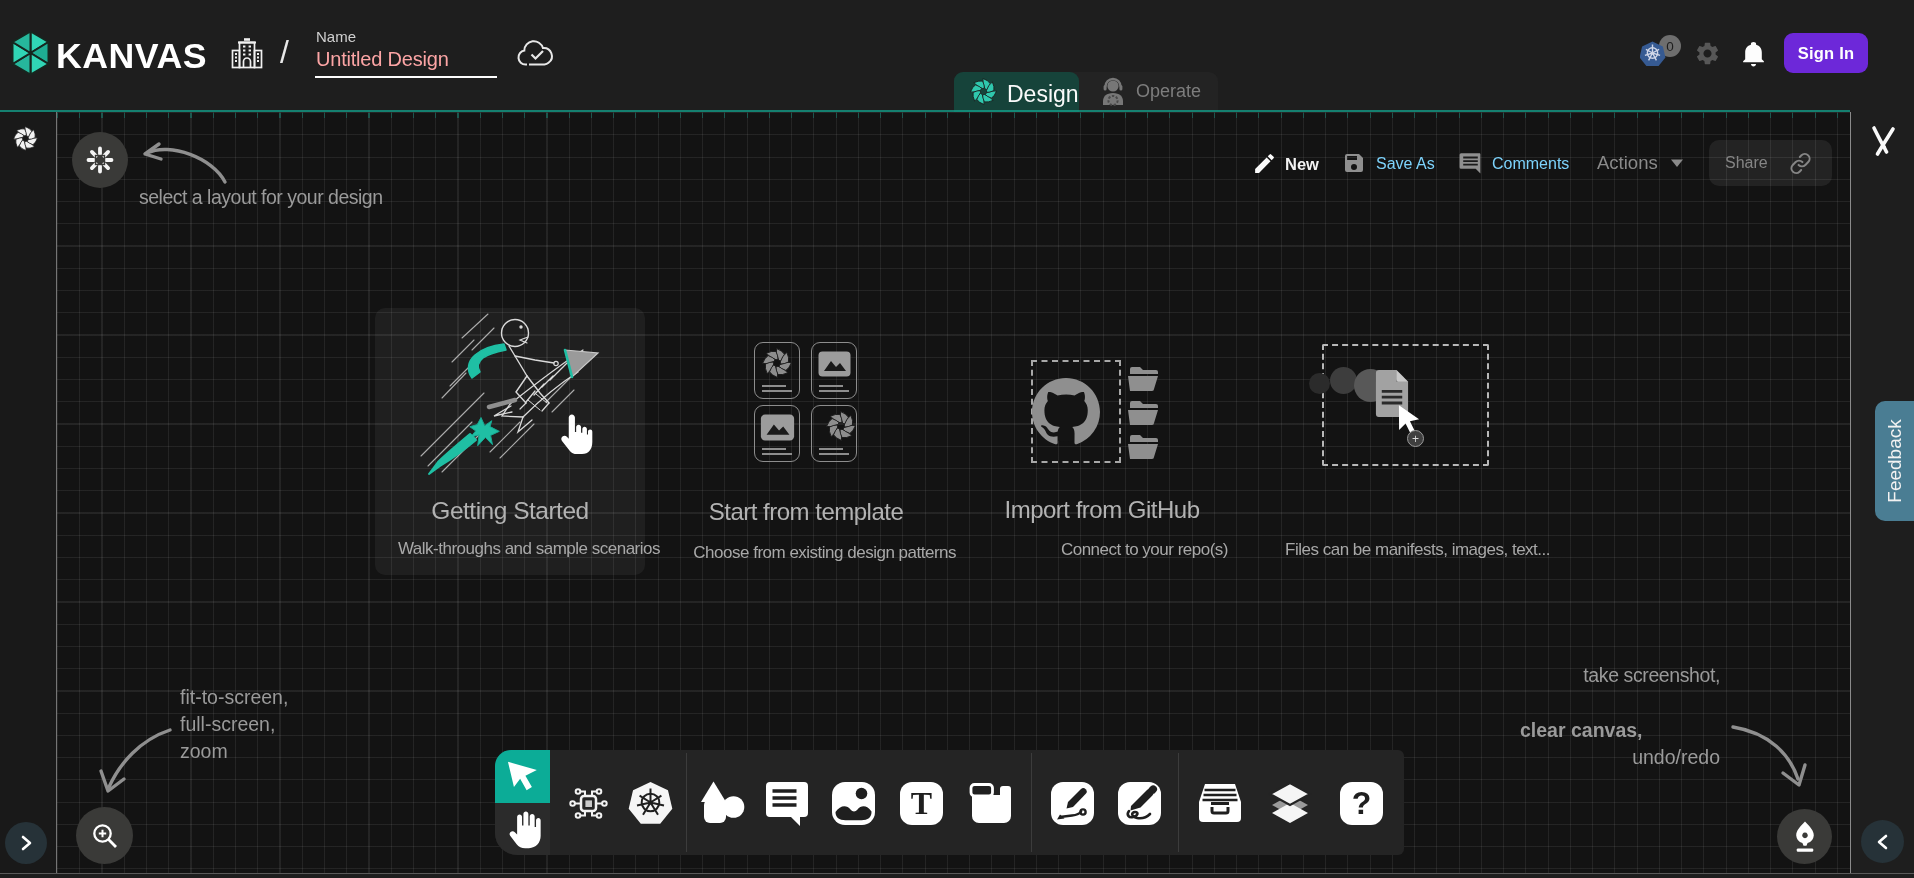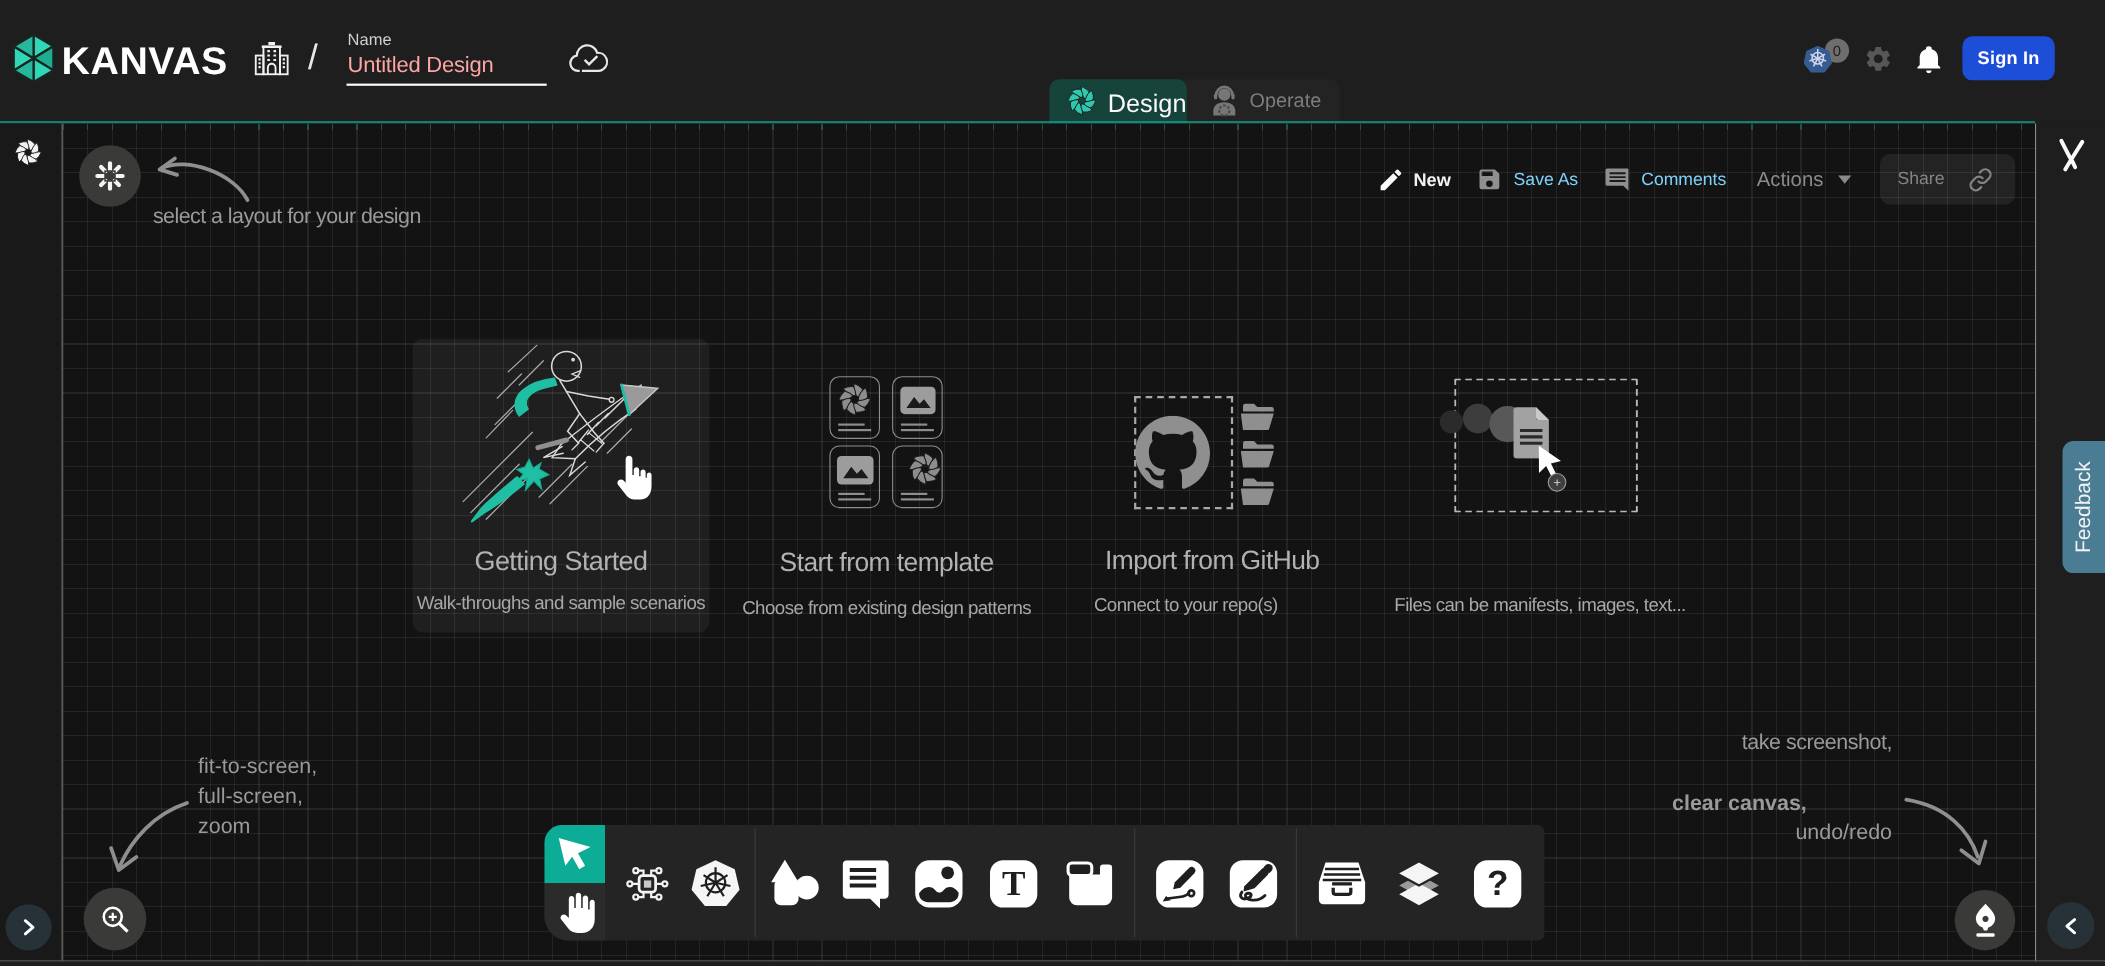--- a/index.html
+++ b/index.html
@@ -18,21 +18,21 @@
   #leftstrip { position:absolute; left:0; top:112px; width:57px; height:762px; background:#191919; }
   #rightstrip { position:absolute; left:1850px; top:112px; width:64px; height:762px; background:#1e1e1e; }
   #bottomstrip { position:absolute; left:0; top:874px; width:1914px; height:4px; background:#1e1e1e; }
   .vline { position:absolute; width:1px; background:#6e6e6e; }
   .tealline { position:absolute; left:0; top:110px; width:1850px; height:2px; background:rgba(19,161,140,0.75); z-index:4; height:1.6px; }
   .tealticks { position:absolute; left:57px; top:113px; width:1793px; height:5px;
     background-image:repeating-linear-gradient(90deg, rgba(16,163,142,.4) 0 1px, transparent 1px 22.25px); }
   .circbtn { position:absolute; border-radius:50%; background:#3a3a38; display:flex; align-items:center; justify-content:center; }
   .slatebtn { position:absolute; border-radius:50%; background:#263238; display:flex; align-items:center; justify-content:center; }
   .cardtitle { position:absolute; color:#b2b2b2; font-size:24px; letter-spacing:-0.5px; text-align:center; white-space:nowrap; }
-  .cardsub { position:absolute; color:#a8a8a8; font-size:17px; letter-spacing:-0.5px; text-align:center; white-space:nowrap; }
+  .cardsub { position:absolute; color:#a8a8a8; font-size:17px; letter-spacing:-0.5px; text-align:right; white-space:nowrap; }
   .anno { position:absolute; color:#9a9a9a; font-size:19.5px; white-space:nowrap; }
   .tbitem { position:absolute; color:#7dd3fc; font-size:16px; white-space:nowrap; }
 </style>
 </head>
 <body>
 <div id="page">
   <svg width="0" height="0" style="position:absolute">
       <defs>
     <g id="spiral" stroke="#1b1b1b" stroke-width="0.9">
           <path d="M1.50,-2.83 Q-1.48,-8.37 -0.47,-13.49 Q4.68,-11.59 6.94,-8.27 Q5.32,-3.73 3.12,-1.80 Z"></path>
@@ -115,21 +115,21 @@
         <path d="M12.5 12 L12.5 3.6 M12.5 12 L19.1 8.3 M12.5 12 L20.1 14.4 M12.5 12 L16.4 19.4 M12.5 12 L8.6 19.4 M12.5 12 L4.9 14.4 M12.5 12 L5.9 8.3"></path>
       </g>
     </g>
   </svg>
   <svg class="abs" style="left:1694px;top:40px;" width="27" height="27" viewBox="0 0 24 24" fill="#575757">
     <path d="M19.14 12.94c.04-.3.06-.61.06-.94 0-.32-.02-.64-.07-.94l2.03-1.58a.49.49 0 0 0 .12-.61l-1.92-3.32a.49.49 0 0 0-.59-.22l-2.39.96c-.5-.38-1.03-.7-1.62-.94l-.36-2.54a.48.48 0 0 0-.48-.41h-3.84c-.24 0-.43.17-.47.41l-.36 2.54c-.59.24-1.13.57-1.62.94l-2.39-.96a.48.48 0 0 0-.59.22L2.74 8.87c-.12.21-.08.47.12.61l2.03 1.58c-.05.3-.09.63-.09.94s.02.64.07.94l-2.03 1.58a.49.49 0 0 0-.12.61l1.92 3.32c.12.22.37.29.59.22l2.39-.96c.5.38 1.03.7 1.62.94l.36 2.54c.05.24.24.41.48.41h3.84c.24 0 .44-.17.47-.41l.36-2.54c.59-.24 1.13-.56 1.62-.94l2.39.96c.22.08.47 0 .59-.22l1.92-3.32c.12-.22.07-.47-.12-.61l-2.01-1.58zM12 15.6c-1.98 0-3.6-1.62-3.6-3.6s1.62-3.6 3.6-3.6 3.6 1.62 3.6 3.6-1.62 3.6-3.6 3.6z"></path>
   </svg>
   <svg class="abs" style="left:1741px;top:40px;" width="25" height="27" viewBox="0 0 24 26" fill="#fdfdfd">
     <path d="M12 25.5c1.3 0 2.4-1.05 2.4-2.35h-4.8c0 1.3 1.07 2.35 2.4 2.35zm8-7.05v-6.45c0-3.62-2-6.65-5.5-7.45v-.8C14.5 2.78 13.38 2 12 2s-2.5.78-2.5 1.75v.8C6 5.35 4 8.37 4 12v6.45L2 20.4v1.1h20v-1.1l-2-1.95z"></path>
   </svg>
-  <div class="abs" style="left:1784px;top:33px;width:84px;height:40px;border-radius:9px;background:#1d4ed8;color:#fff;font-size:16.5px;font-weight:700;display:flex;align-items:center;justify-content:center;letter-spacing:0.2px;">Sign In</div>
+  <div class="abs" style="left:1784px;top:33px;width:84px;height:40px;border-radius:9px;background:#6d28d9;color:#fff;font-size:16.5px;font-weight:700;display:flex;align-items:center;justify-content:center;letter-spacing:0.2px;">Sign In</div>
 
   <svg class="abs" style="left:13px;top:126px;" width="25" height="25" viewBox="-14 -14 28 28">
     <use href="#spiral" fill="#f2f2f2"></use>
   </svg>
   <div class="circbtn" style="left:72px;top:132px;width:56px;height:56px;">
     <svg width="30" height="30" viewBox="-15 -15 30 30">
       <g stroke="#f5f5f5" stroke-width="3.8" stroke-linecap="round">
         <path d="M0,-6 L0,-11.5 M0,6 L0,11.5 M-6,0 L-11.5,0 M6,0 L11.5,0"></path>
         <path d="M4.2,-4.2 L8.1,-8.1 M-4.2,4.2 L-8.1,8.1 M-4.2,-4.2 L-8.1,-8.1 M4.2,4.2 L8.1,8.1"></path>
       </g>

